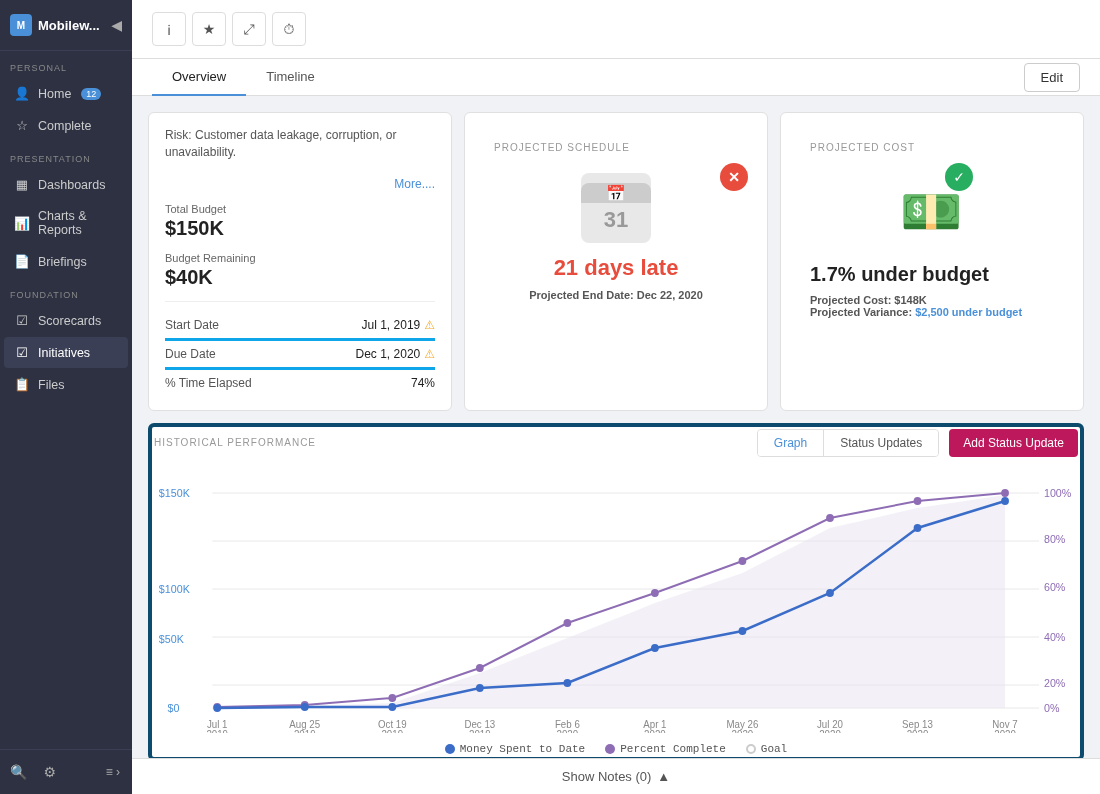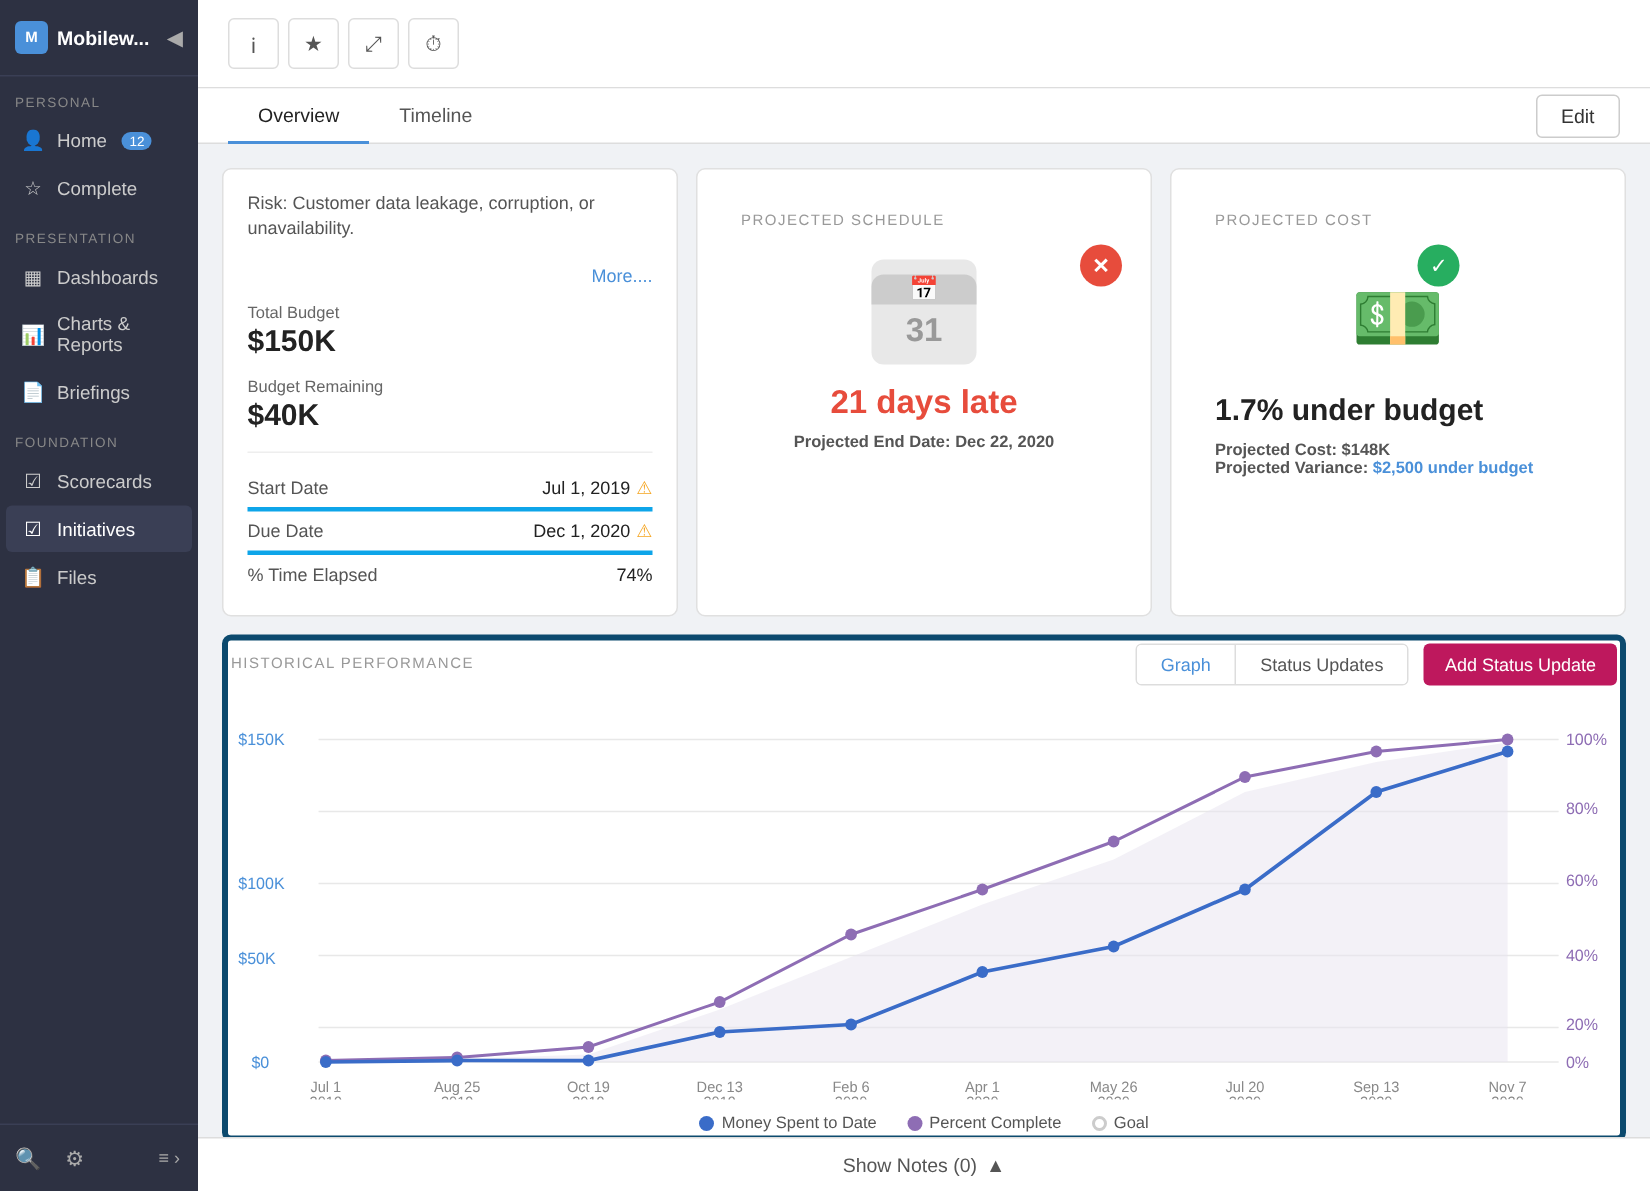--- a/index.html
+++ b/index.html
@@ -375,20 +375,21 @@
       justify-content: center;
       gap: 20px;
       margin-top: 10px;
     }
     .legend-item {
       display: flex;
       align-items: center;
       gap: 5px;
       font-size: 11px;
       color: #555;
+      font-family: Liberation Mono, monospace;
     }
     .legend-dot {
       width: 10px; height: 10px;
       border-radius: 50%;
     }
     .legend-dot-outline {
       width: 10px; height: 10px;
       border-radius: 50%;
       border: 2px solid #ccc;
       background: transparent;

